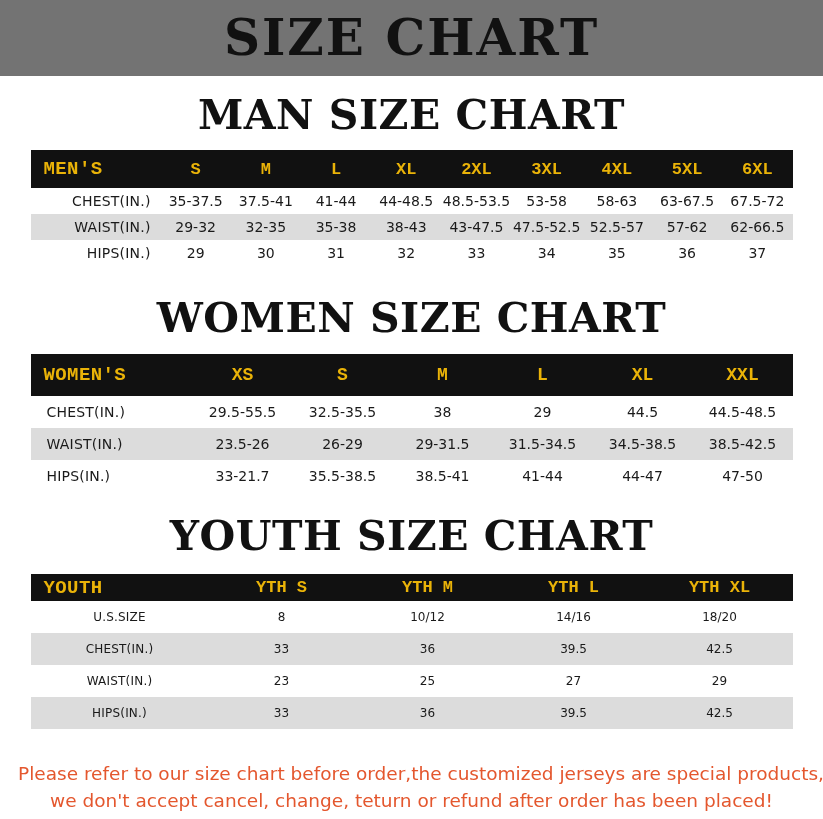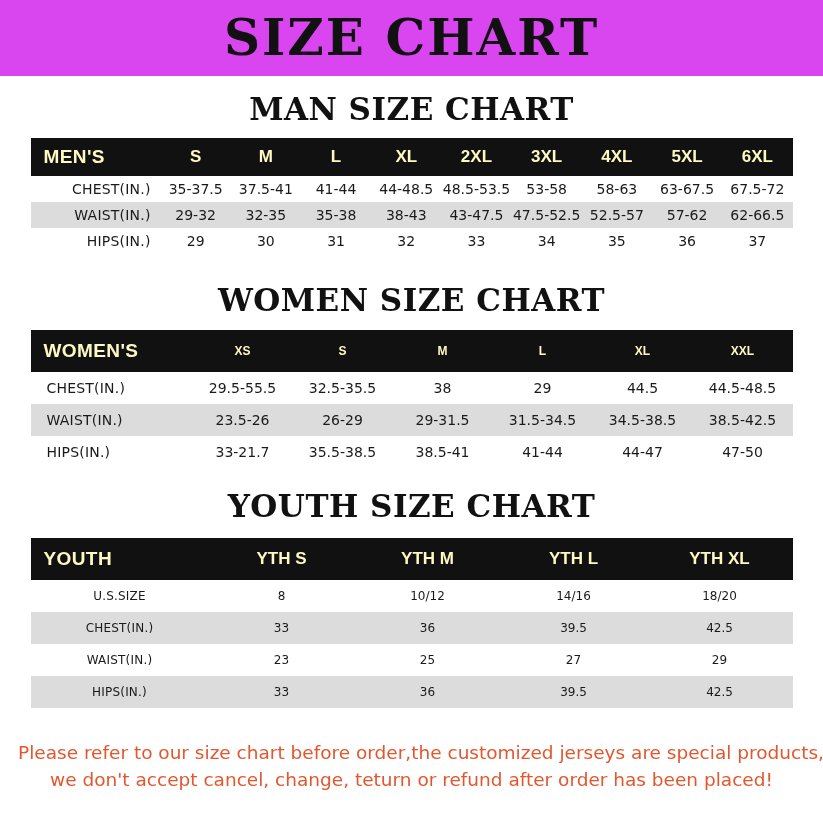--- a/index.html
+++ b/index.html
@@ -14,58 +14,58 @@
     overflow: hidden;
   }
   .page {
     width: 823px;
     height: 819px;
     position: relative;
     background: #ffffff;
   }
   .banner {
     height: 76px;
-    background: #d946ef;
+    background: #737373;
     display: flex;
     align-items: center;
     justify-content: center;
   }
   .banner-title {
     font-family: "DejaVu Serif", serif;
     font-weight: bold;
     font-size: 50px;
     letter-spacing: 2px;
     color: #111111;
     line-height: 1;
   }
   .section-title {
     text-align: center;
     font-family: "DejaVu Serif", serif;
     font-weight: bold;
-    font-size: 31px;
+    font-size: 41px;
     color: #111111;
     letter-spacing: 0.5px;
   }
   .man-title { margin-top: 15px; margin-bottom: 11px; }
   .women-title { margin-top: 28px; margin-bottom: 12px; }
   .youth-title { margin-top: 20px; margin-bottom: 14px; }
 
   table {
     border-collapse: collapse;
     table-layout: fixed;
   }
   .chart {
     margin: 0 auto;
   }
   .chart thead th {
     background: #111111;
-    color: #fef9c3;
+    color: #eab308;
     font-weight: bold;
     font-size: 17px;
-    font-family: Liberation Sans, sans-serif;
+    font-family: Liberation Mono, monospace;
     padding: 0;
     height: 38px;
     text-align: center;
     vertical-align: middle;
   }
   .chart thead th.rowlabel {
     text-align: left;
     padding-left: 13px;
     font-size: 19px;
     letter-spacing: 0.4px;
@@ -81,26 +81,26 @@
   }
   .chart tbody td.rowlabel {
     text-align: right;
     padding-right: 10px;
     font-size: 14px;
     letter-spacing: 0.2px;
   }
   .chart tbody tr.light td { background: #ffffff; }
   .chart tbody tr.shade td { background: #dcdcdc; }
 
-  .chart.women thead th { height: 42px; font-size: 12px; }
+  .chart.women thead th { height: 42px; font-size: 18px; }
   .chart.women thead th.rowlabel { font-size: 19px; }
   .chart.women tbody td { height: 32px; font-size: 14px; }
   .chart.women tbody td.rowlabel { text-align: left; padding-left: 16px; }
 
-  .chart.youth thead th { height: 42px; font-size: 17px; }
+  .chart.youth thead th { height: 27px; font-size: 17px; }
   .chart.youth thead th.rowlabel { font-size: 19px; }
   .chart.youth tbody td { height: 32px; font-size: 12px; }
   .chart.youth tbody td.rowlabel { text-align: center; padding-right: 0; }
 
   .footer {
     margin-top: 32px;
     padding: 0 18px;
     text-align: center;
     color: #E4572E;
     font-family: "DejaVu Sans", sans-serif;

